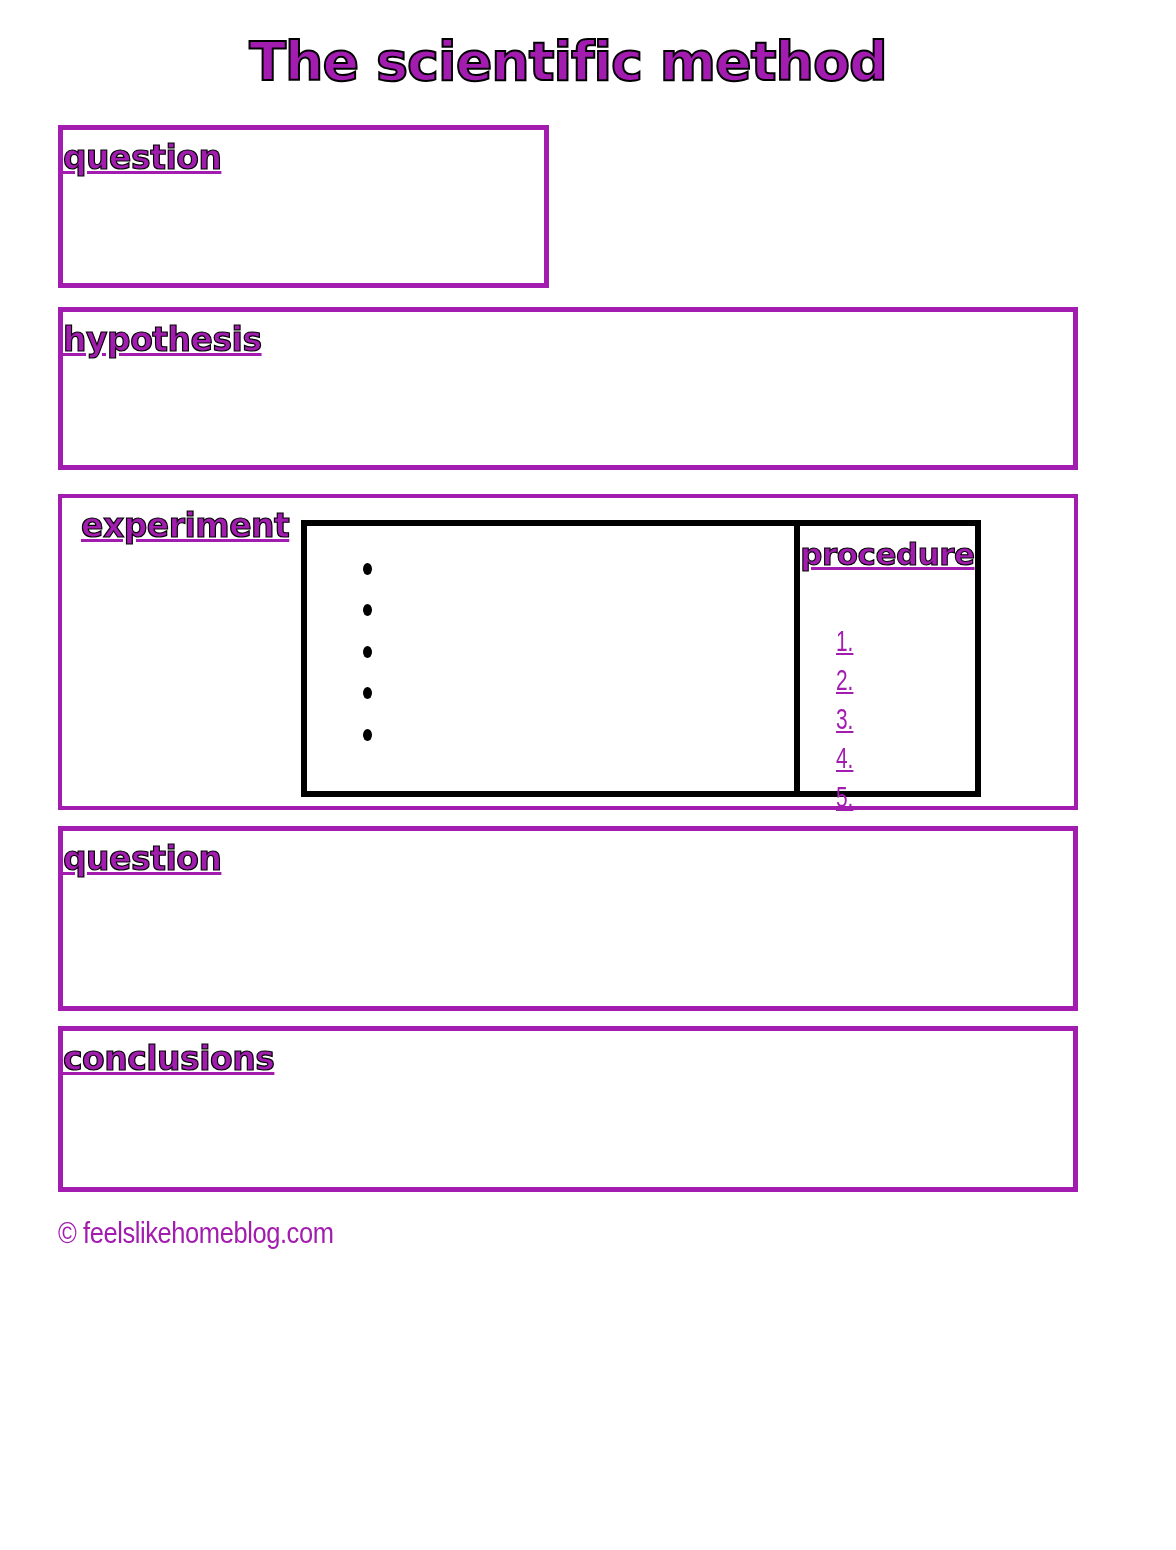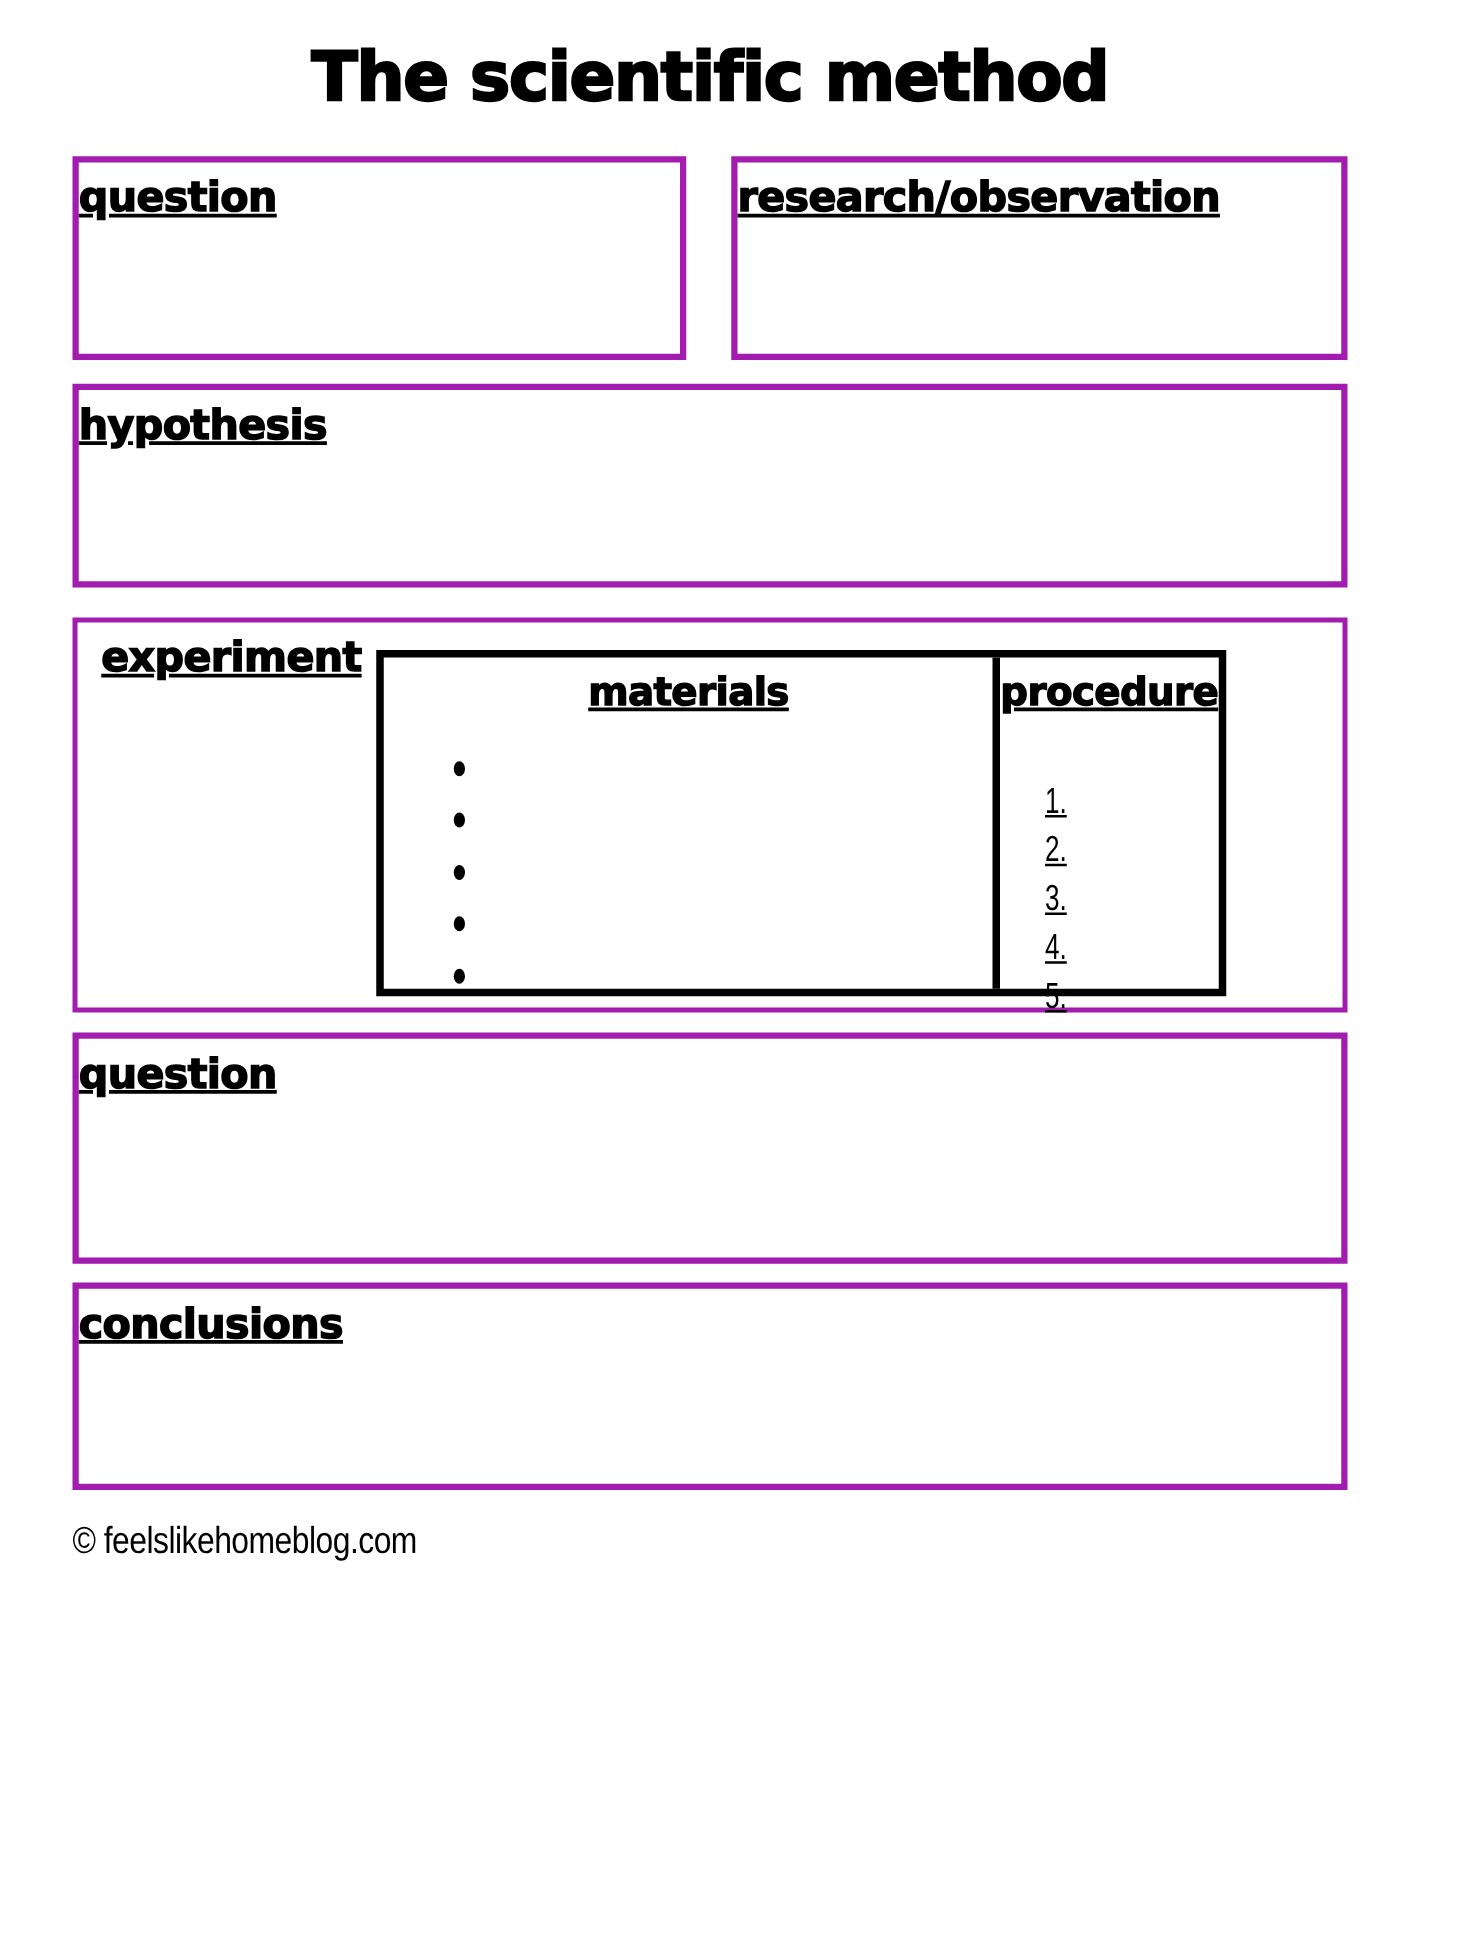--- a/index.html
+++ b/index.html
@@ -1,21 +1,21 @@
 <!DOCTYPE html>
 <html><head>
 <meta charset="utf-8">
 <style>
   html,body { margin:0; padding:0; background:#ffffff; }
   .page {
     position:relative;
     width:1176px; height:1550px;
     background:#ffffff;
     font-family:"DejaVu Sans", sans-serif;
-    color:#000000;
+    color:#a21caf;
     overflow:hidden;
   }
   .content { margin-left:58px; width:1020px; }
 
   .title {
     margin:0; box-sizing:border-box;
     padding-top:30px; height:125px;
     text-align:center;
     font-size:54px; font-weight:bold;
     letter-spacing:-1px;
@@ -95,36 +95,31 @@
 <div class="page">
   <div class="content">
 
     <h1 class="title">The scientific method</h1>
 
     <div class="row">
       <section class="box box-question">
         <h2 class="box-label">question</h2>
         <div class="write-area"></div>
       </section>
-      <section class="box box-research">
-        <h2 class="box-label">research/observation</h2>
-        <div class="write-area"></div>
-      </section>
     </div>
 
     <section class="box full box-hypothesis">
       <h2 class="box-label">hypothesis</h2>
       <div class="write-area"></div>
     </section>
 
     <section class="box full box-experiment">
       <h2 class="box-label">experiment</h2>
       <div class="inner-box">
         <div class="col col-materials">
-          <h3 class="col-label">materials</h3>
           <ul class="bullets">
             <li>
                 <span class="dot"></span>
               </li>
             <li>
                 <span class="dot"></span>
               </li>
             <li>
                 <span class="dot"></span>
               </li>

